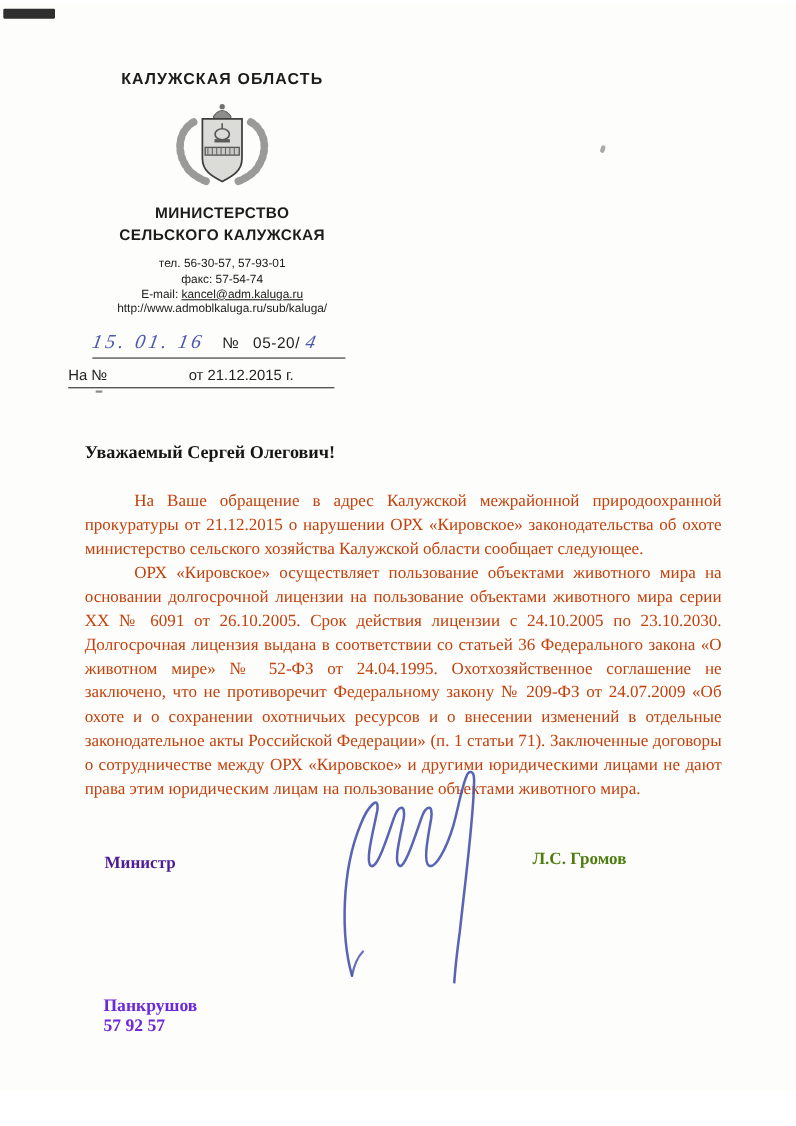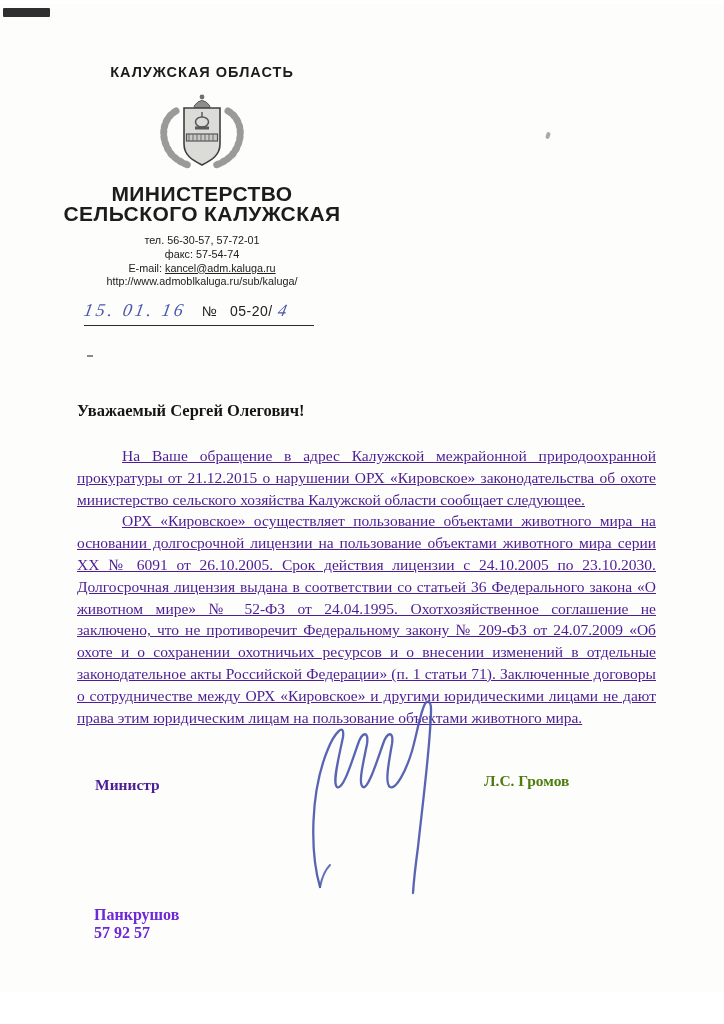--- a/index.html
+++ b/index.html
@@ -10,41 +10,41 @@
   }
   
   .artifact-bar{position:absolute;left:3px;top:4px;width:47px;height:9px;background:#2f2f2f;border-radius:1px;}
   .speck-right{position:absolute;left:546px;top:128px;width:4px;height:7px;background:#a9a9a9;transform:rotate(18deg);border-radius:2px;}
   .speck-left{position:absolute;left:87px;top:351px;width:6px;height:2px;background:#8a8a8a;}
 
   
   .letterhead{position:absolute;left:28px;top:60px;width:348px;text-align:center;color:#1c1c1c;}
   .region-title{font-weight:bold;font-size:14.5px;letter-spacing:1px;}
   .coat{display:block;margin:13px auto 0;}
-  .ministry{margin-top:15px;font-weight:bold;font-size:21px;line-height:19.5px;letter-spacing:.4px;}
+  .ministry{margin-top:15px;font-weight:bold;font-size:14px;line-height:19.5px;letter-spacing:.4px;}
   .contacts{margin-top:11px;font-size:10.8px;line-height:13.8px;color:#202020;}
   .email-link{text-decoration:underline;}
 
   
   .ref-line{position:absolute;font-size:13.5px;color:#222;border-bottom:1.6px solid #2c2c2c;}
   .ref-line-1{left:84px;top:296px;width:230px;padding-bottom:4px;display:flex;align-items:baseline;}
   .ref-line-2{left:62px;top:329px;width:242px;padding-bottom:4px;display:flex;align-items:baseline;}
   .hand{font-family:"Liberation Serif",serif;font-style:italic;color:var(--ink,#4b57ad);}
   .hand-date{font-size:18px;letter-spacing:3px;display:inline-block;transform:skewX(-10deg);}
   .num-sign{margin-left:16px;font-size:14px;}
   .num-printed{margin-left:13px;letter-spacing:.5px;font-size:14px;}
   .hand-num{font-size:17px;margin-left:5px;display:inline-block;transform:skewX(-12deg);}
   .reply-date{margin-left:74px;}
 
   
   .salutation{position:absolute;left:77px;top:397px;width:578px;text-align:left;
     font-family:"Liberation Serif",serif;font-weight:bold;font-size:16.5px;color:#161616;}
   .body-text{position:absolute;left:77px;top:441px;width:579px;
     font-family:"Liberation Serif",serif;font-size:15.5px;line-height:21.8px;
-    color:#4c1d95;text-align:justify;text-decoration:underline;}
+    color:#c2410c;text-align:justify;}
   .body-text p{margin:0;text-indent:45px;}
 
   
   .sign-position{position:absolute;left:95px;top:772px;font-family:"Liberation Serif",serif;
     font-weight:bold;font-size:15.5px;color:#4c1d95;}
   .sign-name{position:absolute;left:484px;top:768px;font-family:"Liberation Serif",serif;
     font-weight:bold;font-size:15.5px;color:#4d7c0f;}
   .signature-svg{position:absolute;left:286px;top:693px;}
 
   
@@ -80,32 +80,36 @@
       <rect x="36.5" y="41" width="31" height="7" fill="#c9c9c5" stroke="#555" stroke-width="1.2"></rect>
       <path d="M39 41 v7 M43 41 v7 M47 41 v7 M51 41 v7 M55 41 v7 M59 41 v7 M63 41 v7" stroke="#6a6a6a" stroke-width="1"></path>
     </svg>
 
     <div class="ministry">
       <div>МИНИСТЕРСТВО</div>
       <div>СЕЛЬСКОГО КАЛУЖСКАЯ</div>
     </div>
 
     <div class="contacts">
-      <div>тел.  56-30-57, 57-72-01</div>
+      <div>тел.  56-30-57, 57-93-01</div>
       <div>факс: 57-54-74</div>
       <div><span>E-mail: </span><span class="email-link">kancel@adm.kaluga.ru</span></div>
       <div>http://www.admoblkaluga.ru/sub/kaluga/</div>
     </div>
   </div>
 
   <div class="ref-line ref-line-1">
     <span class="hand hand-date">15. 01. 16</span>
     <span class="num-sign">№</span>
     <span class="num-printed">05-20/</span>
     <span class="hand hand-num">4</span>
+  </div>
+  <div class="ref-line ref-line-2">
+    <span>На №</span>
+    <span class="reply-date">от 21.12.2015 г.</span>
   </div>
 
   <div class="salutation">Уважаемый Сергей Олегович!</div>
 
   <div class="body-text">
     <p>На Ваше обращение в адрес Калужской межрайонной природоохранной прокуратуры от 21.12.2015 о нарушении ОРХ «Кировское» законодательства об охоте министерство сельского хозяйства Калужской области сообщает следующее.</p>
     <p>ОРХ «Кировское» осуществляет пользование объектами животного мира на основании долгосрочной лицензии на пользование объектами животного мира серии ХХ № 6091 от 26.10.2005. Срок действия лицензии с 24.10.2005 по 23.10.2030. Долгосрочная лицензия выдана в соответствии со статьей 36 Федерального закона «О животном мире» № 52-ФЗ от 24.04.1995. Охотхозяйственное соглашение не заключено, что не противоречит Федеральному закону № 209-ФЗ от 24.07.2009 «Об охоте и о сохранении охотничьих ресурсов и о внесении изменений в отдельные законодательное акты Российской Федерации» (п. 1 статьи 71). Заключенные договоры о сотрудничестве между ОРХ «Кировское» и другими юридическими лицами не дают права этим юридическим лицам на пользование объектами животного мира.</p>
   </div>
 
   <div class="sign-position">Министр</div>

